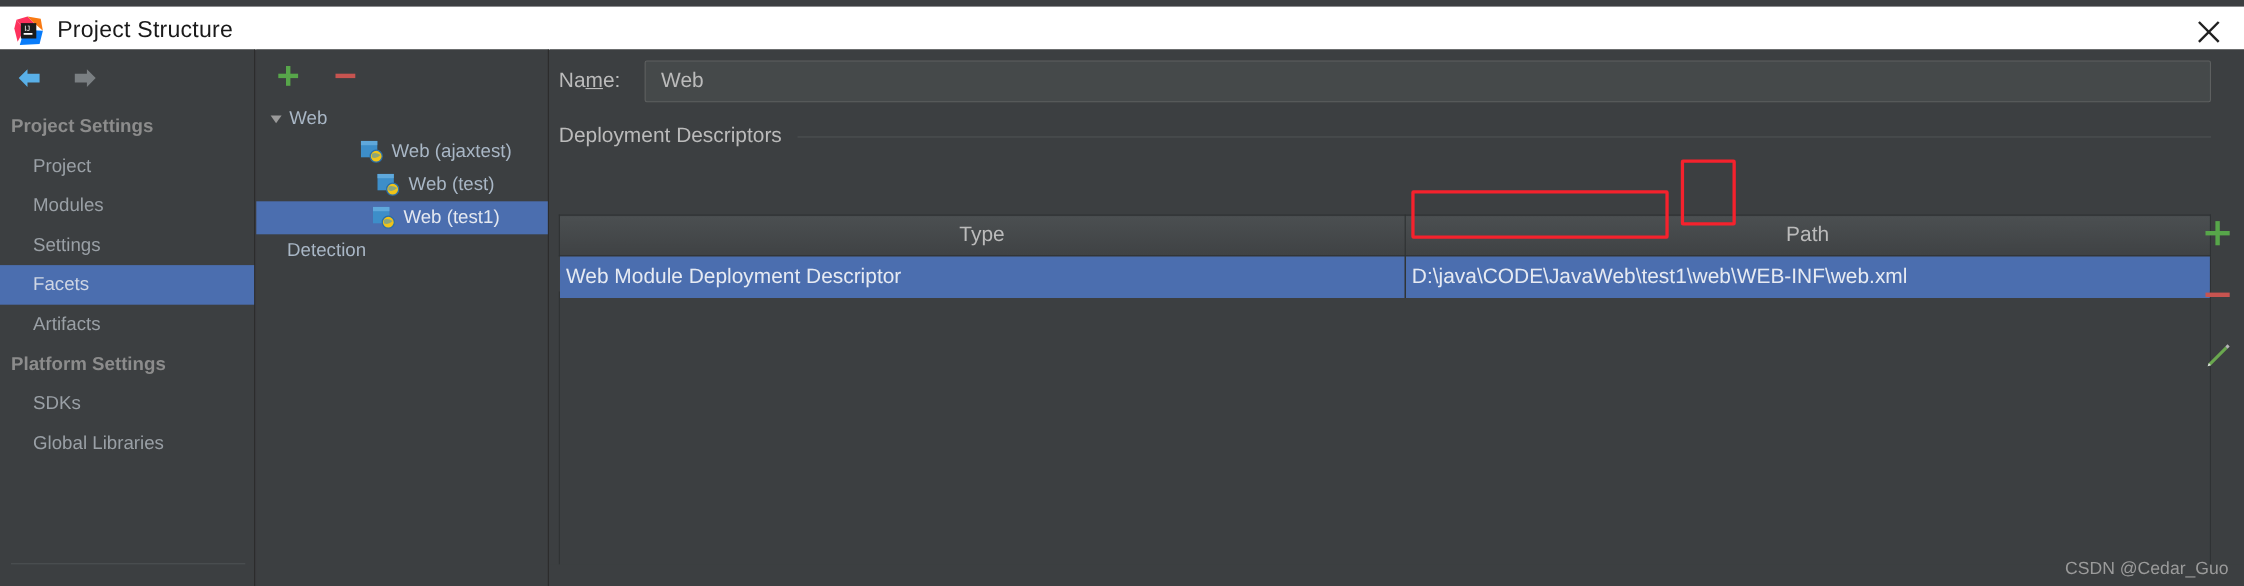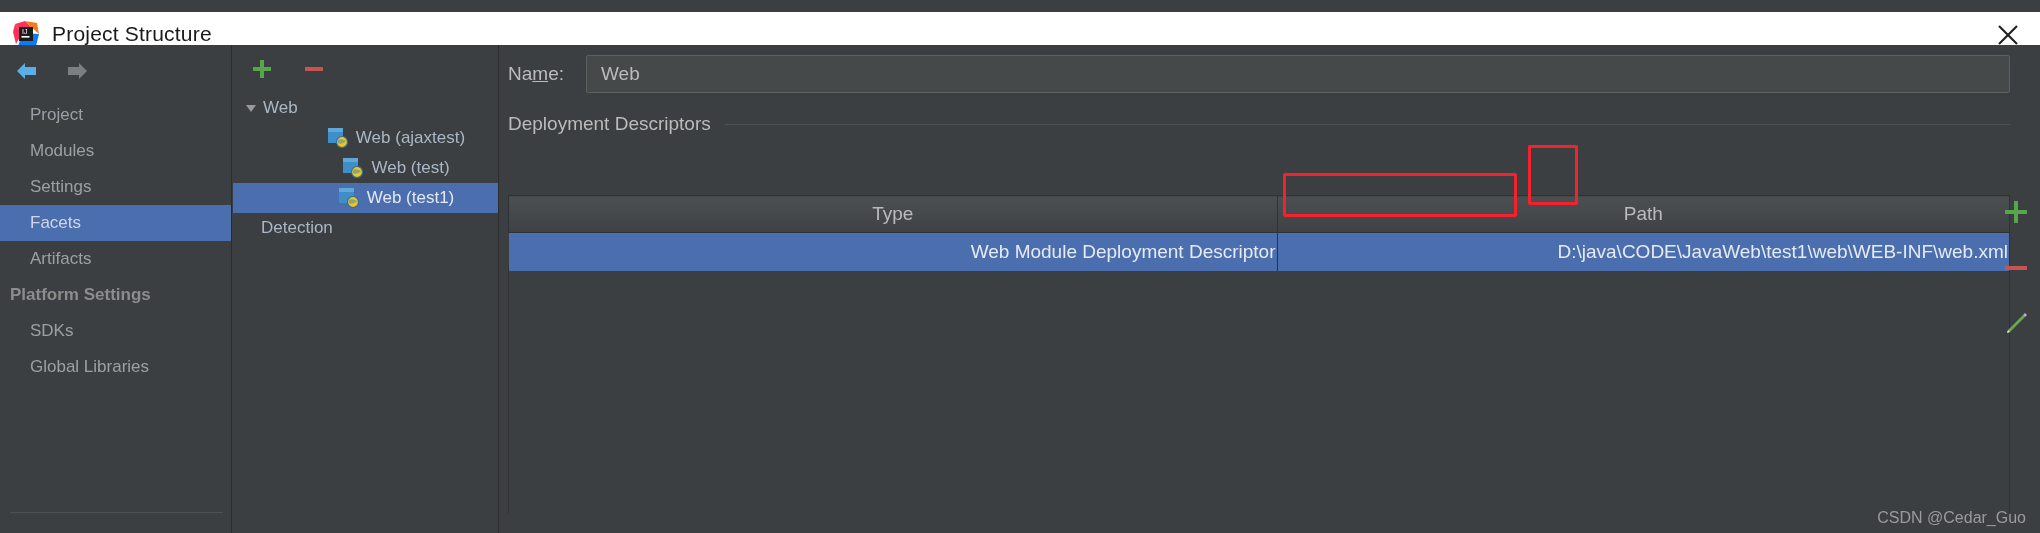--- a/index.html
+++ b/index.html
@@ -5,21 +5,21 @@
   html,body{margin:0;padding:0;}
   body{
     width:2040px;height:533px;
     background:#3c3f41;
     font-family:"Liberation Sans","DejaVu Sans",sans-serif;
     overflow:hidden;
     position:relative;
   }
   
   .titlebar{
-    position:absolute;left:0;top:12px;width:2040px;height:45px;
+    position:absolute;left:0;top:6px;width:2040px;height:45px;
     background:#ffffff;
     display:flex;align-items:center;
     border-bottom:1px solid #c8c8c8;
     box-sizing:border-box;
   }
   .ij-logo{
     width:28px;height:28px;margin-left:12px;margin-right:12px;
     position:relative;flex:0 0 auto;
   }
   .title-text{
@@ -126,21 +126,21 @@
   }
   .dd-table th{
     background:linear-gradient(#4b4f51,#3f4244);
     color:#bbbbbb;font-size:19px;font-weight:normal;
     height:34px;border:1px solid #2f3234;border-bottom:1px solid #2f3234;
     text-align:center;
   }
   .dd-table td{
     height:36px;font-size:19px;color:#e6eaf2;
     padding-left:6px;border-right:1px solid #2f3234;
-    white-space:nowrap;overflow:hidden;text-align:right;
+    white-space:nowrap;overflow:hidden;
   }
   .dd-table tr.row-selected td{background:#4b6eaf;}
   .col-type{width:51%;}
   .table-body-bg{
     position:absolute;left:0;right:0;top:70px;bottom:0;
     border-left:1px solid #2f3234;border-right:1px solid #2f3234;
   }
   .path-cell-inner{display:inline-block;}
   .path-highlight{display:inline-block;}
 
@@ -199,20 +199,21 @@
         </svg>
       </span>
       <span class="nav-arrow">
         <svg width="26" height="22" viewBox="0 0 26 22">
           <path d="M15 3 L23 11 L15 19 L15 15 L4 15 L4 7 L15 7 Z" fill="#7a7f82"></path>
         </svg>
       </span>
     </div>
 
     <div>
+      <div class="sidebar-group">Project Settings</div>
       <div class="sidebar-item">Project</div>
       <div class="sidebar-item">Modules</div>
       <div class="sidebar-item">Settings</div>
       <div class="sidebar-item selected">Facets</div>
       <div class="sidebar-item">Artifacts</div>
     </div>
 
     <div>
       <div class="sidebar-group">Platform Settings</div>
       <div class="sidebar-item">SDKs</div>

